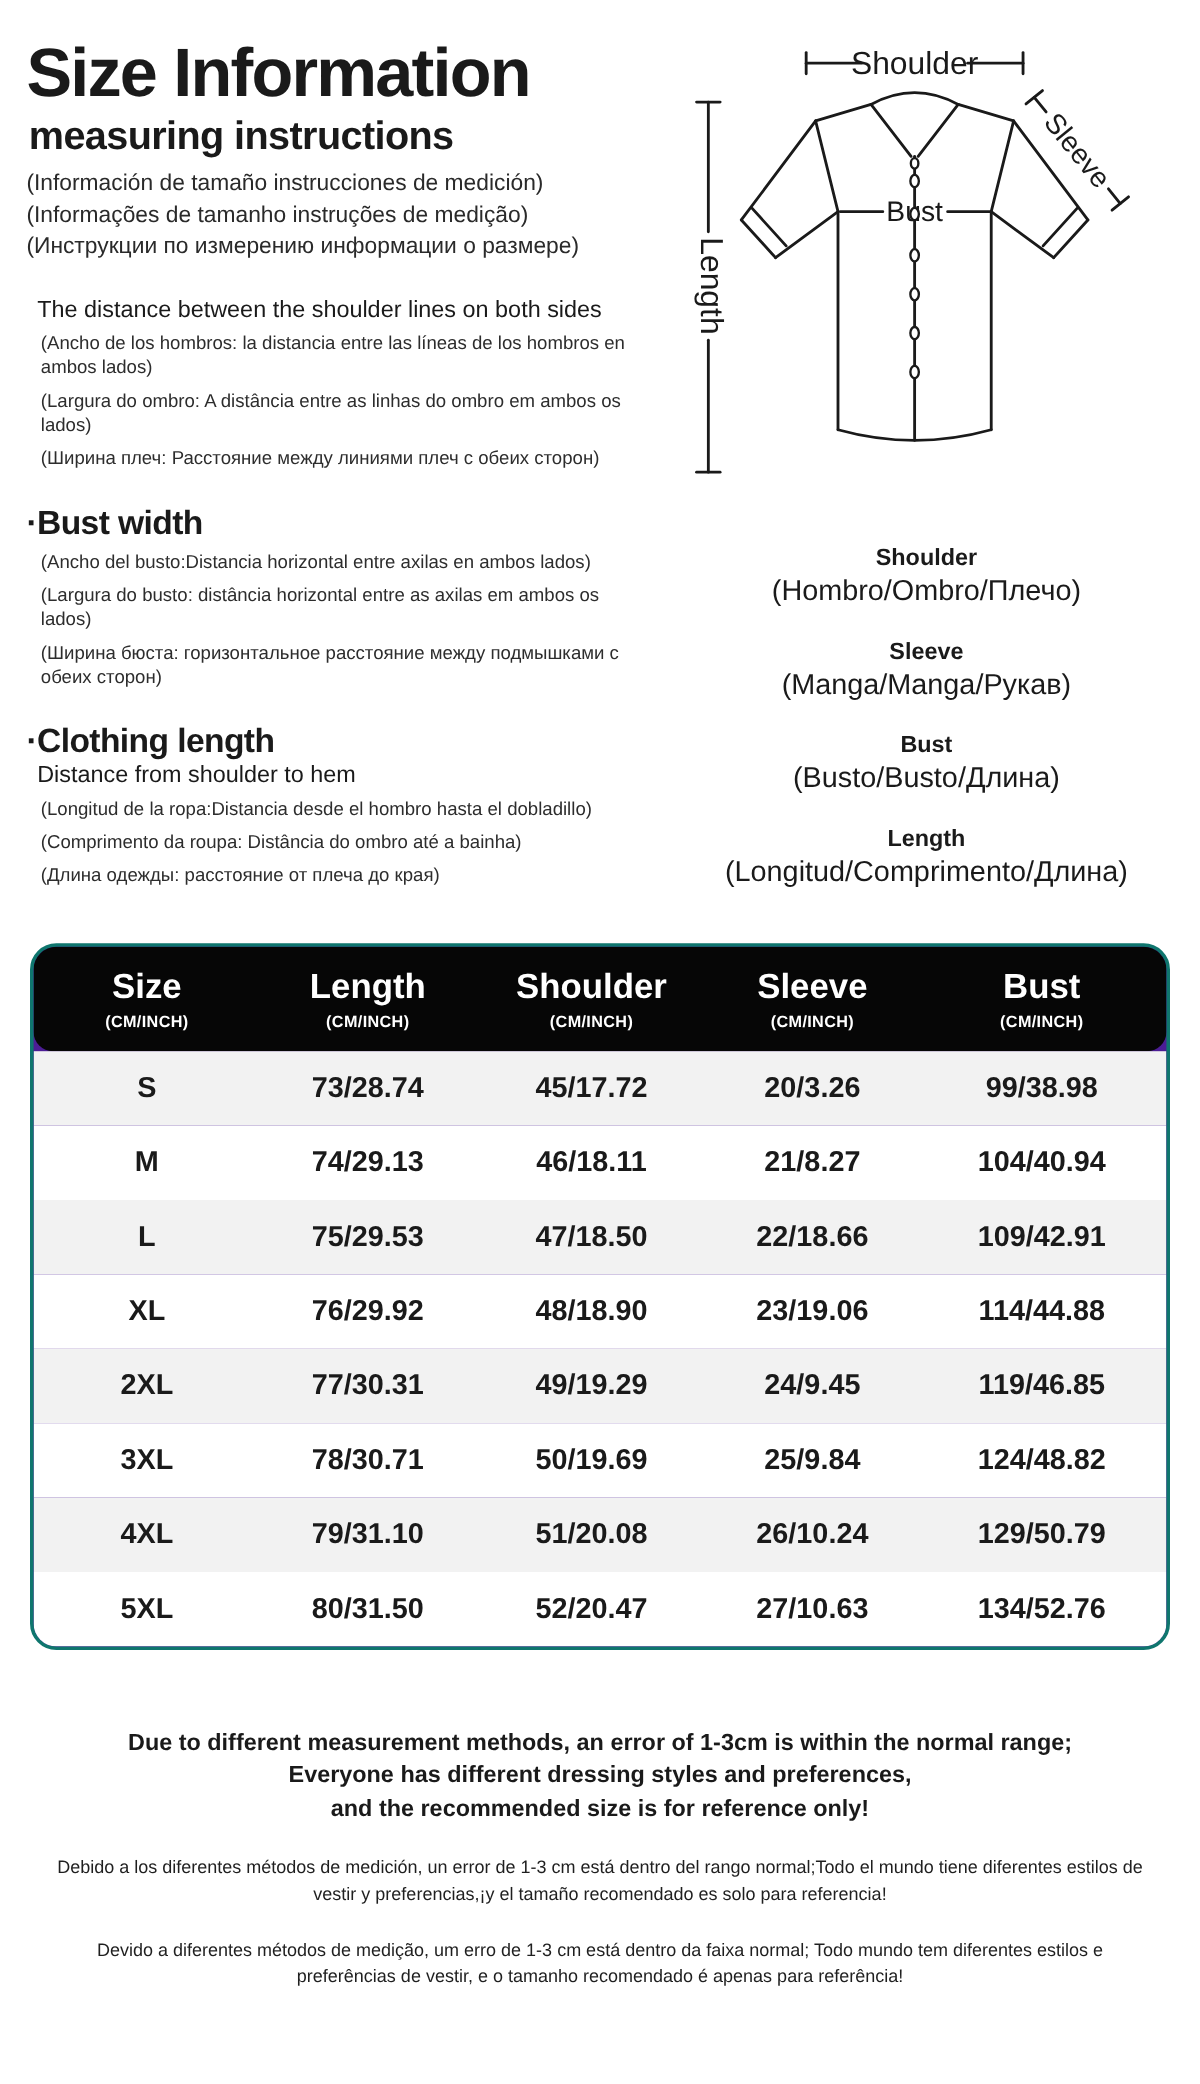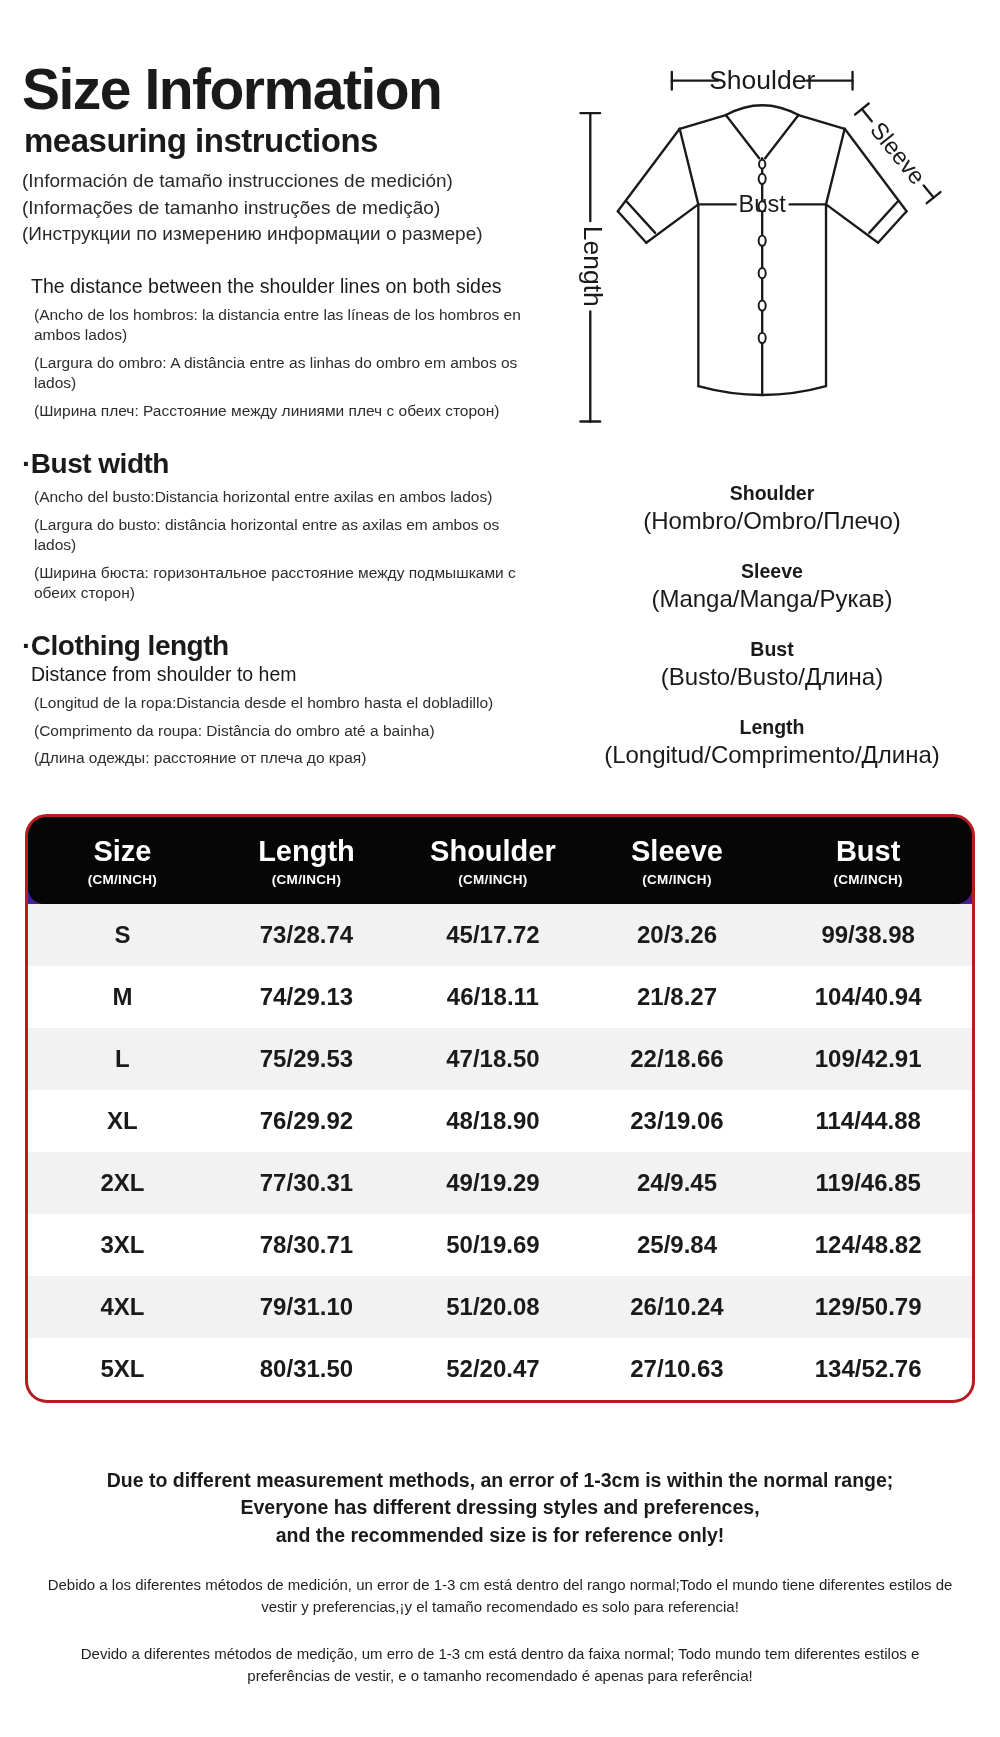--- a/index.html
+++ b/index.html
@@ -1,40 +1,40 @@
 <!DOCTYPE html>
 <html><head>
 <meta charset="utf-8">
 <style>
   * { box-sizing: border-box; }
   html,body { margin:0; padding:0; }
   body {
     width:1000px; min-height:1737px; background:#ffffff;
     font-family:"Liberation Sans", sans-serif; color:#1a1a1a;
   }
-  .top { display:flex; padding:26px 6px 0 22px;margin-top:28px; }
+  .top { display:flex; padding:26px 6px 0 22px; }
   .left-col { width:528px; }
   .right-col { width:444px; display:flex; flex-direction:column; align-items:center; }
 
   .page-title { font-size:57px; font-weight:bold; letter-spacing:-1.5px; line-height:1.02; margin:6px 0 0 0; }
   .page-subtitle { font-size:33px; font-weight:bold; letter-spacing:-0.5px; margin:4px 0 8px 2px; }
   .title-trans { font-size:19px; line-height:1.4; color:#2a2a2a; }
 
   .section { margin-top:27px; }
   .section-heading { font-size:28px; font-weight:bold; letter-spacing:-0.5px; margin:0; }
   .section-desc { font-size:19.5px; margin:1px 0 7px 9px; }
   .section-trans { font-size:15.5px; line-height:1.32; color:#2d2d2d; margin:7px 0 7px 12px; max-width:492px; }
 
   .diagram-svg { display:block; }
   .legend { text-align:center; margin-top:2px; }
   .legend-block { margin-top:25px; }
   .legend-name { font-size:19.5px; font-weight:bold; }
   .legend-trans { font-size:24px; margin-top:2px; }
 
-  .size-table { width:950px; margin:38px auto 0 auto; border:3px solid #b91c1c; border-radius:22px; overflow:hidden; background:#4c1d95; }
+  .size-table { width:950px; margin:38px auto 0 auto; border:3px solid #0f766e; border-radius:22px; overflow:hidden; background:#4c1d95; }
   .table-header {
     background:#060606; color:#fff; border-radius:16px;
     display:grid; grid-template-columns:20% 19% 20.5% 18.5% 22%;
     padding:19px 0 17px 0; text-align:center;
   }
   .th-main { font-size:29px; font-weight:bold; line-height:1.1; }
   .th-unit { font-size:13.5px; font-weight:bold; margin-top:4px; letter-spacing:0.3px; }
   .table-row {
     display:grid; grid-template-columns:20% 19% 20.5% 18.5% 22%;
     height:62px; align-items:center; text-align:center;

